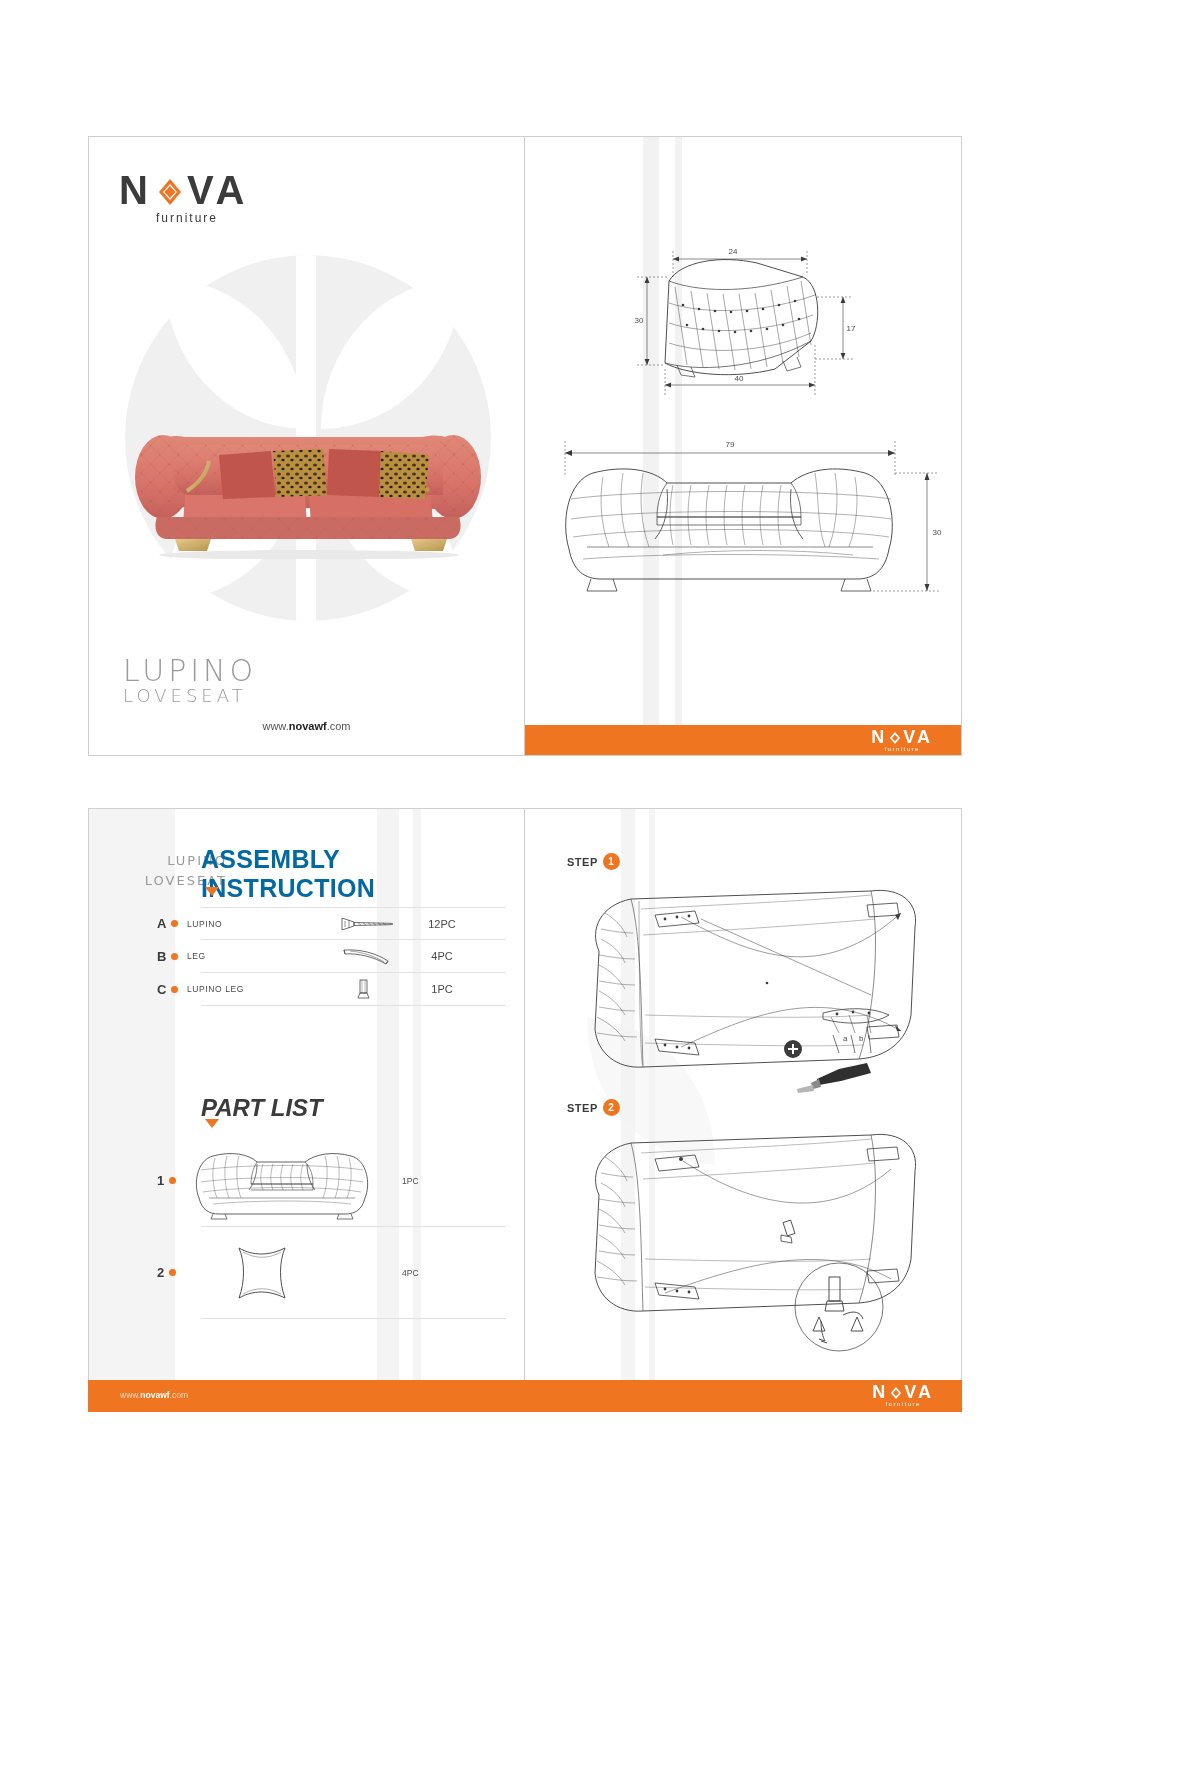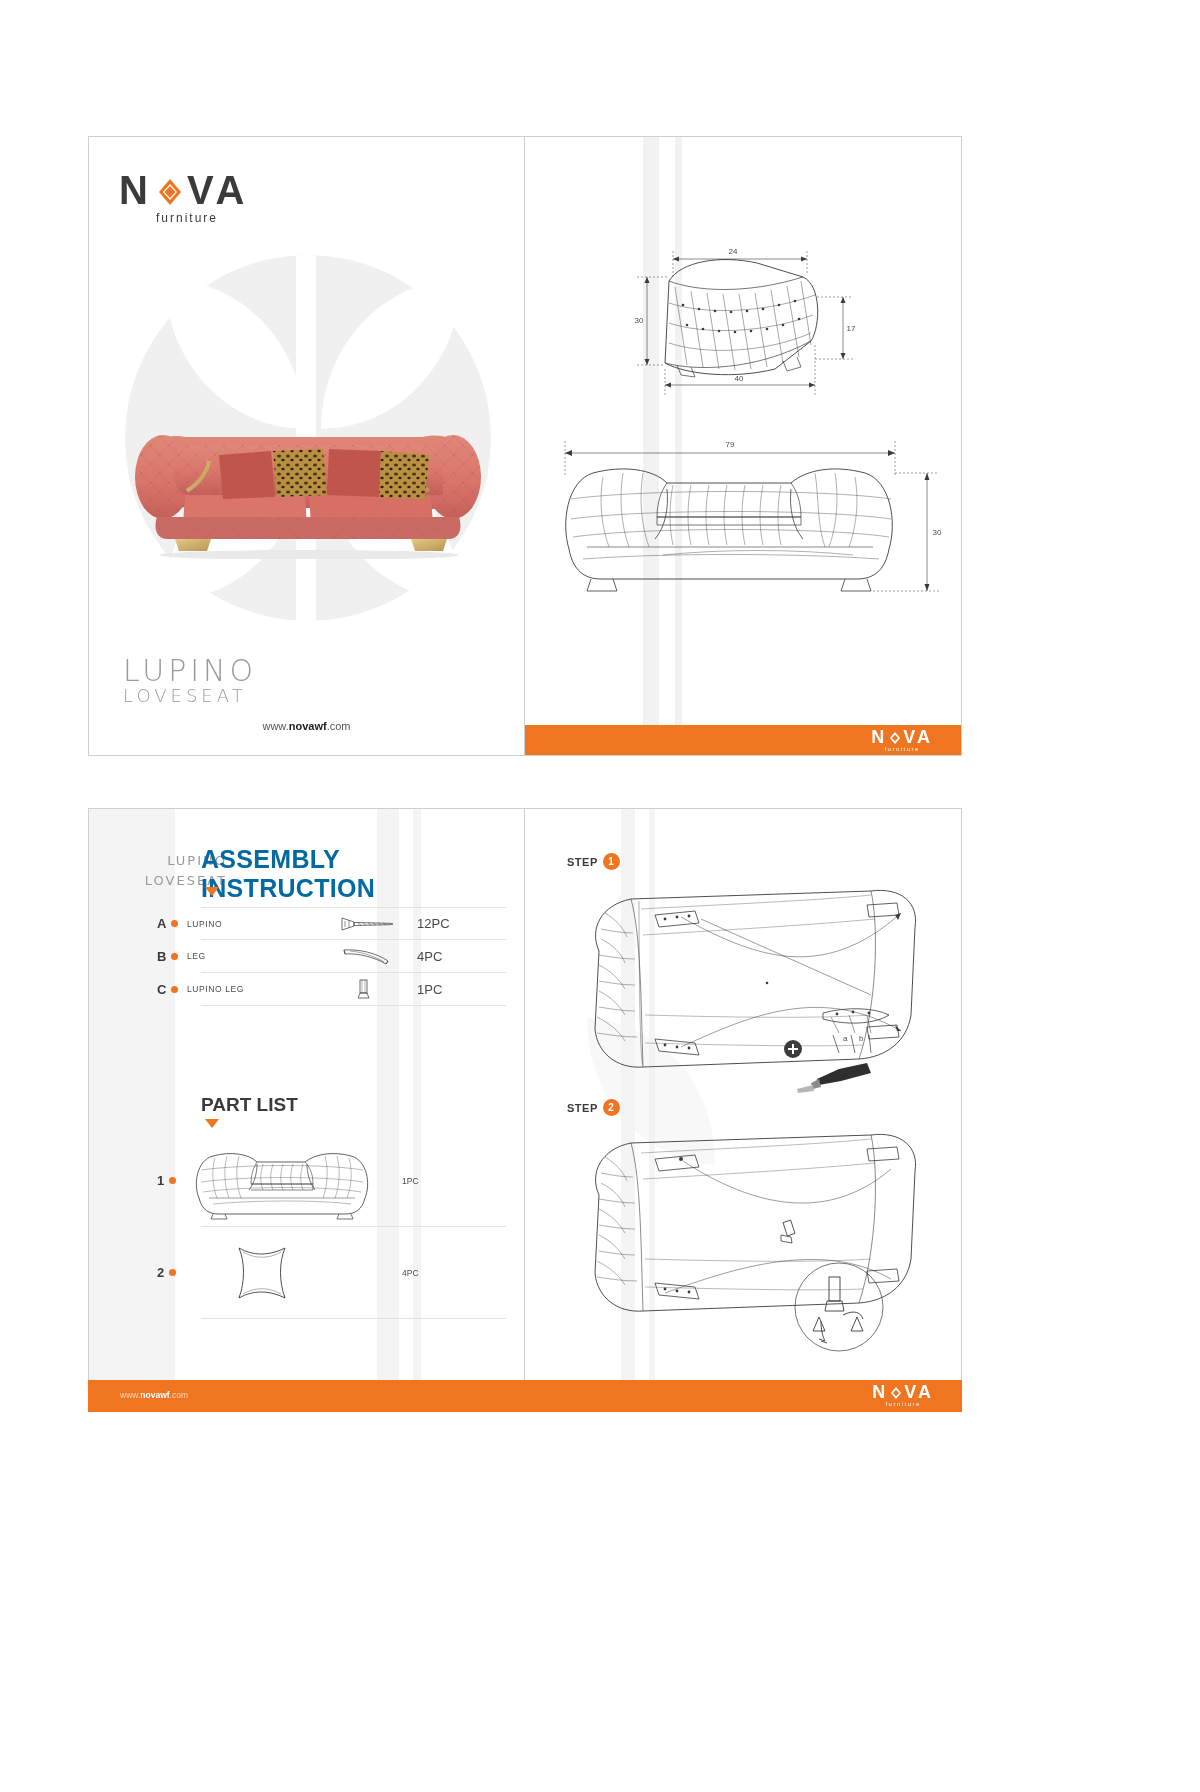--- a/index.html
+++ b/index.html
@@ -221,26 +221,26 @@
   .hw-row:first-child { border-top: 1px solid #e2e2e2; }
   .hw-key {
     width: 30px;
     font-size: 13px; font-weight: bold; color: #3b3b3b;
     display: flex; align-items: center; gap: 5px;
     margin-left: -44px;
   }
   .dot { width: 7px; height: 7px; border-radius: 50%; background: #ef7521; display:inline-block;}
   .hw-label { width: 140px; letter-spacing: 0.6px; font-size: 8.5px; }
   .hw-icon { width: 80px; display: flex; align-items: center; justify-content: center; }
-  .hw-qty { width: 60px; text-align: left; font-size: 13px; padding-left: 10px; }
+  .hw-qty { width: 60px; text-align: center; font-size: 11px; padding-left: 10px; }
 
   .pl-title {
     position: absolute;
     left: 112px; top: 285px;
-    font-size: 19px; font-weight: bold; color: #3b3b3b;
+    font-size: 24px; font-weight: bold; color: #3b3b3b; font-style: italic;
   }
   .tri-pl { position: absolute; left: 116px; top: 310px; }
 
   .pl-table {
     position: absolute;
     left: 112px; top: 326px;
     width: 305px;
   }
   .pl-row {
     display: flex;

